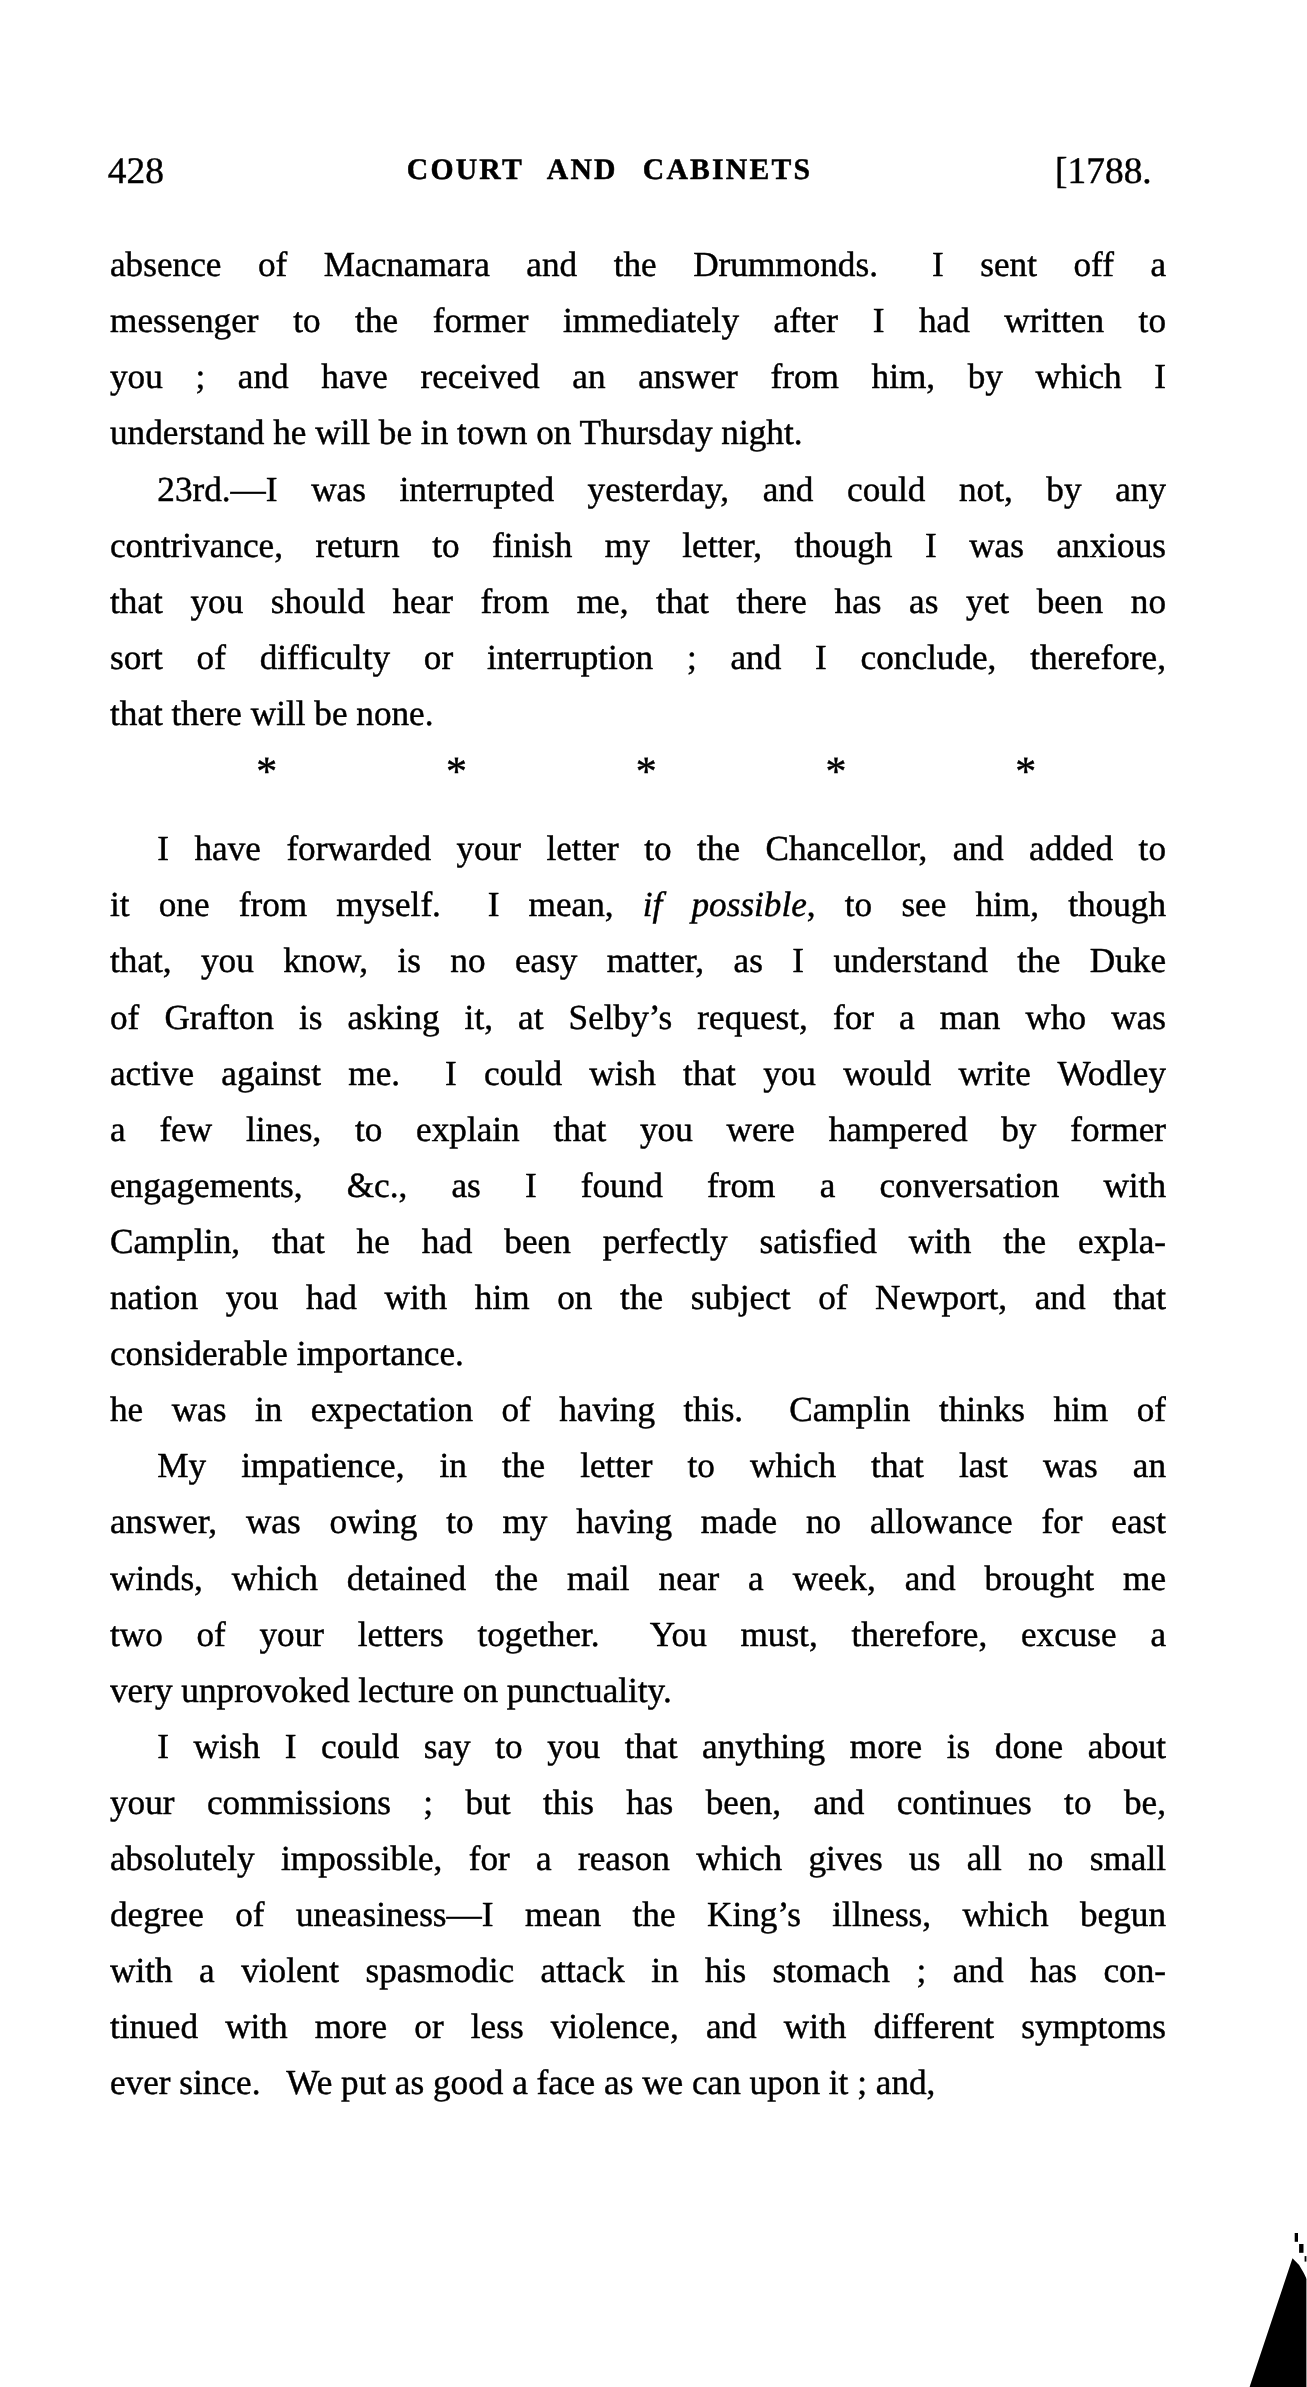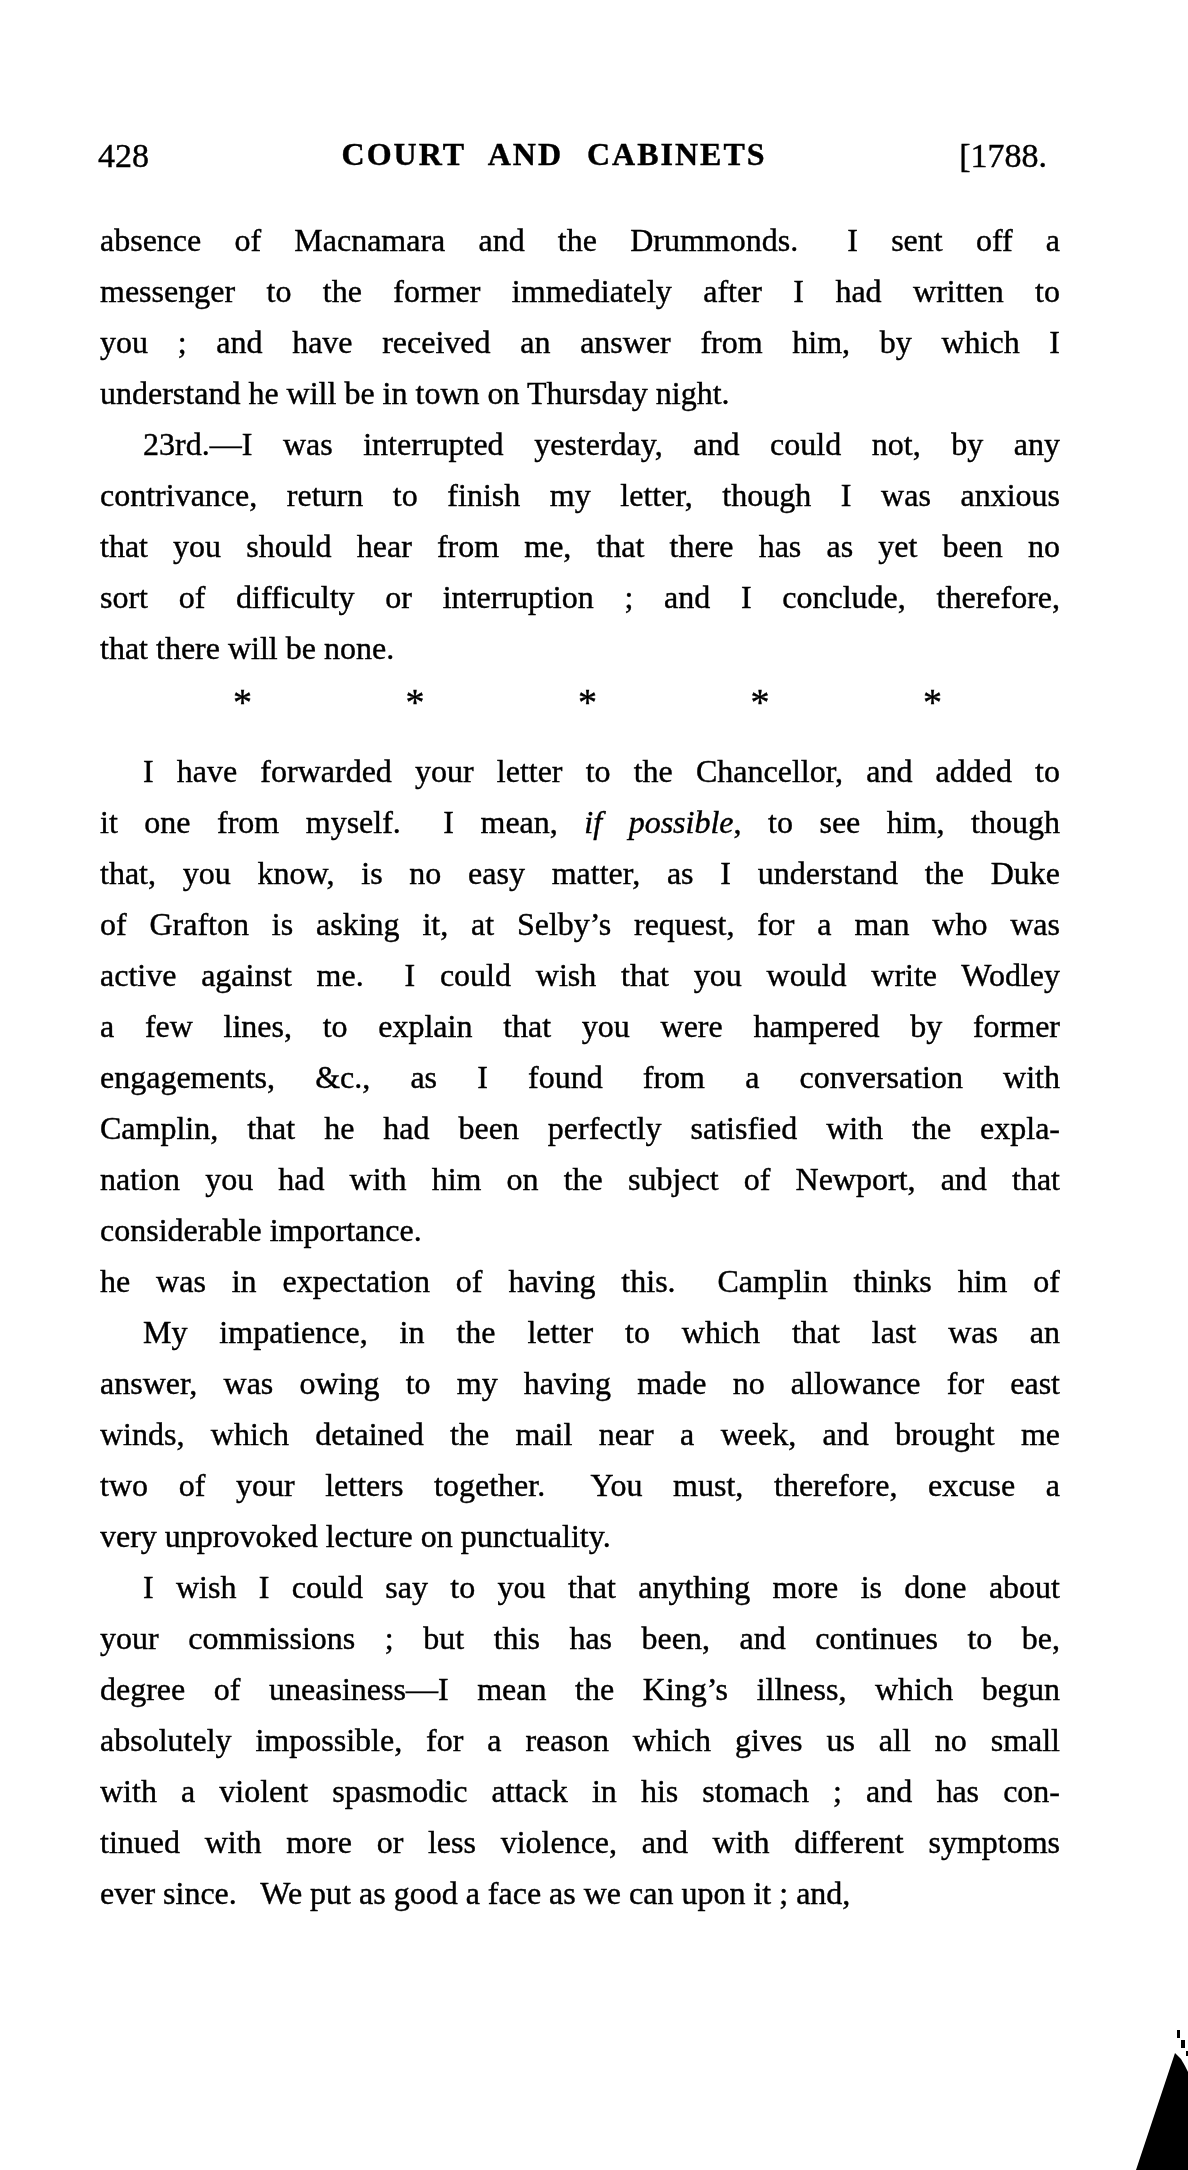--- a/index.html
+++ b/index.html
@@ -25,21 +25,21 @@
     display: flex;
     align-items: center;
     justify-content: space-between;
   }
   .page-number, .year-marker {
     font-size: 34px;
     line-height: 36px;
     white-space: nowrap;
   }
   .header-title {
-    font-size: 32px;
+    font-size: 27px;
     line-height: 34px;
     font-weight: bold;
     letter-spacing: 2px;
     word-spacing: 14px;
     white-space: nowrap;
     transform: translateY(-2px);
   }
   .body-text {
     position: absolute;
     top: 215px;
@@ -125,22 +125,22 @@
       <div class="para">
         <div class="line indent">My impatience, in the letter to which that last was an</div>
         <div class="line">answer, was owing to my having made no allowance for east</div>
         <div class="line">winds, which detained the mail near a week, and brought me</div>
         <div class="line">two of your letters together.  You must, therefore, excuse a</div>
         <div class="line last">very unprovoked lecture on punctuality.</div>
       </div>
       <div class="para">
         <div class="line indent">I wish I could say to you that anything more is done about</div>
         <div class="line">your commissions ; but this has been, and continues to be,</div>
+        <div class="line">absolutely impossible, for a reason which gives us all no small</div>
         <div class="line">degree of uneasiness—I mean the King’s illness, which begun</div>
-        <div class="line">absolutely impossible, for a reason which gives us all no small</div>
         <div class="line">with a violent spasmodic attack in his stomach ; and has con-</div>
         <div class="line">tinued with more or less violence, and with different symptoms</div>
         <div class="line last">ever since.  We put as good a face as we can upon it ; and,</div>
       </div>
     </div>
 
   <svg class="corner-artifact" width="60" height="145" viewBox="0 0 60 145">
     <polygon points="47,28 53,34 57,41 60,47 60,145 8,145" fill="#000000"></polygon>
     <rect x="49" y="5" width="3" height="8" fill="#000000"></rect>
     <rect x="53" y="15" width="4" height="8" fill="#000000"></rect>

